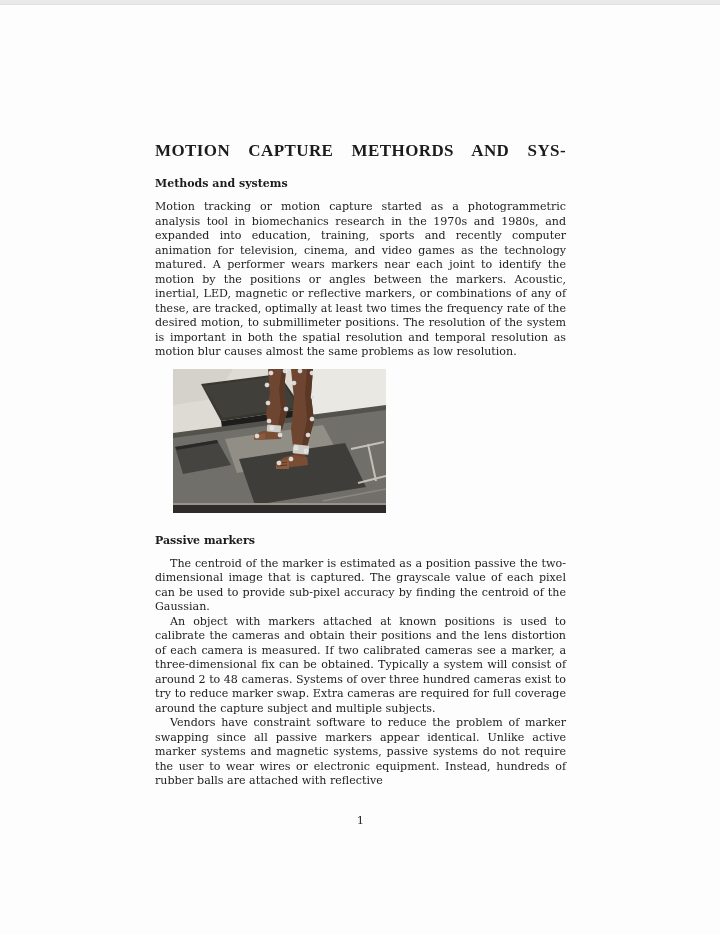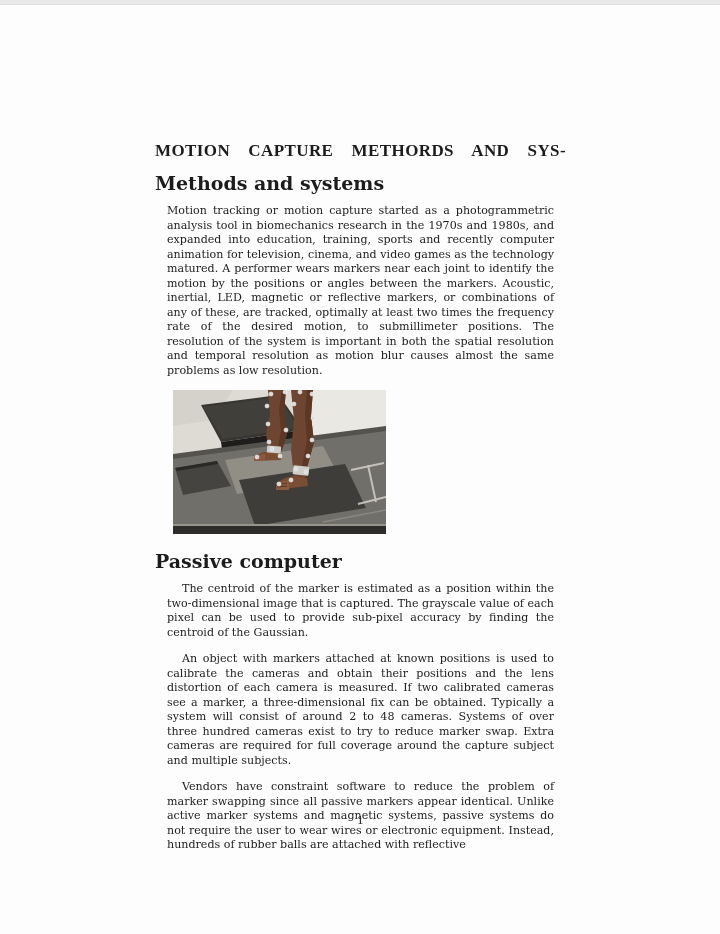--- a/index.html
+++ b/index.html
@@ -31,30 +31,30 @@
     line-height: 23px;
     letter-spacing: 0.4px;
     margin: 0 0 13px 0;
     font-family: Liberation Serif, serif;
   }
   .doc-title .line1 {
     text-align: justify;
     text-align-last: justify;
   }
   .section-heading {
-    font-size: 19px;
+    font-size: 11px;
     font-weight: bold;
     margin: 0 0 8px 0;
     line-height: 17px;
   }
   .body-para {
     font-size: 11.1px;
     line-height: 14.5px;
     text-align: justify;
-    margin: 12px;
+    margin: 0;
   }
   .body-para.indented { text-indent: 15px; }
   .figure-wrap {
     margin: 9px 0 19px 18px;
     width: 213px;
     height: 144px;
     line-height: 0;
   }
   .figure-wrap svg { width: 213px; height: 144px; display: block; }
   .page-number {
@@ -144,22 +144,22 @@
           <circle cx="107" cy="66" r="2"></circle>
           <circle cx="84" cy="67" r="2"></circle>
           <circle cx="123" cy="79" r="2"></circle>
           <circle cx="133" cy="82" r="2"></circle>
           <circle cx="118" cy="90" r="2"></circle>
           <circle cx="106" cy="94" r="2"></circle>
         </g>
       </svg>
     </div>
 
-    <h2 class="section-heading">Passive computer</h2>
+    <h2 class="section-heading">Passive markers</h2>
 
-    <p class="body-para indented">The centroid of the marker is estimated as a position within the two-dimensional image that is captured. The grayscale value of each pixel can be used to provide sub-pixel accuracy by finding the centroid of the Gaussian.</p>
+    <p class="body-para indented">The centroid of the marker is estimated as a position passive the two-dimensional image that is captured. The grayscale value of each pixel can be used to provide sub-pixel accuracy by finding the centroid of the Gaussian.</p>
     <p class="body-para indented">An object with markers attached at known positions is used to calibrate the cameras and obtain their positions and the lens distortion of each camera is measured. If two calibrated cameras see a marker, a three-dimensional fix can be obtained. Typically a system will consist of around 2 to 48 cameras. Systems of over three hundred cameras exist to try to reduce marker swap. Extra cameras are required for full coverage around the capture subject and multiple subjects.</p>
     <p class="body-para indented">Vendors have constraint software to reduce the problem of marker swapping since all passive markers appear identical. Unlike active marker systems and magnetic systems, passive systems do not require the user to wear wires or electronic equipment. Instead, hundreds of rubber balls are attached with reflective</p>
 
   </div>
 
   <div class="page-number">1</div>
 </div>
 
 </body></html>

